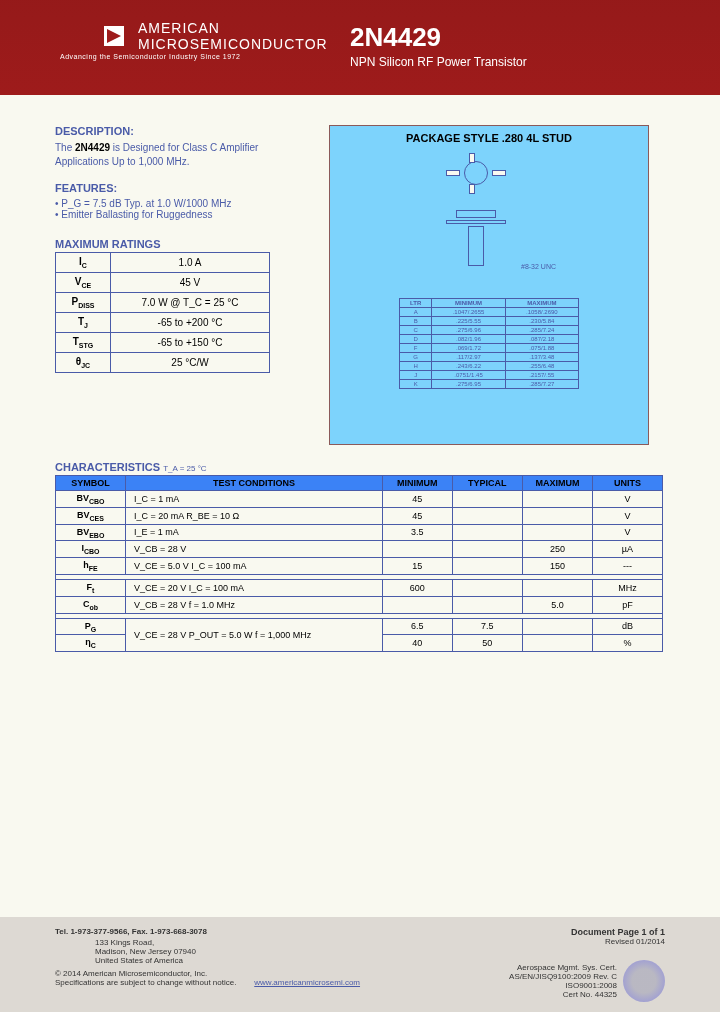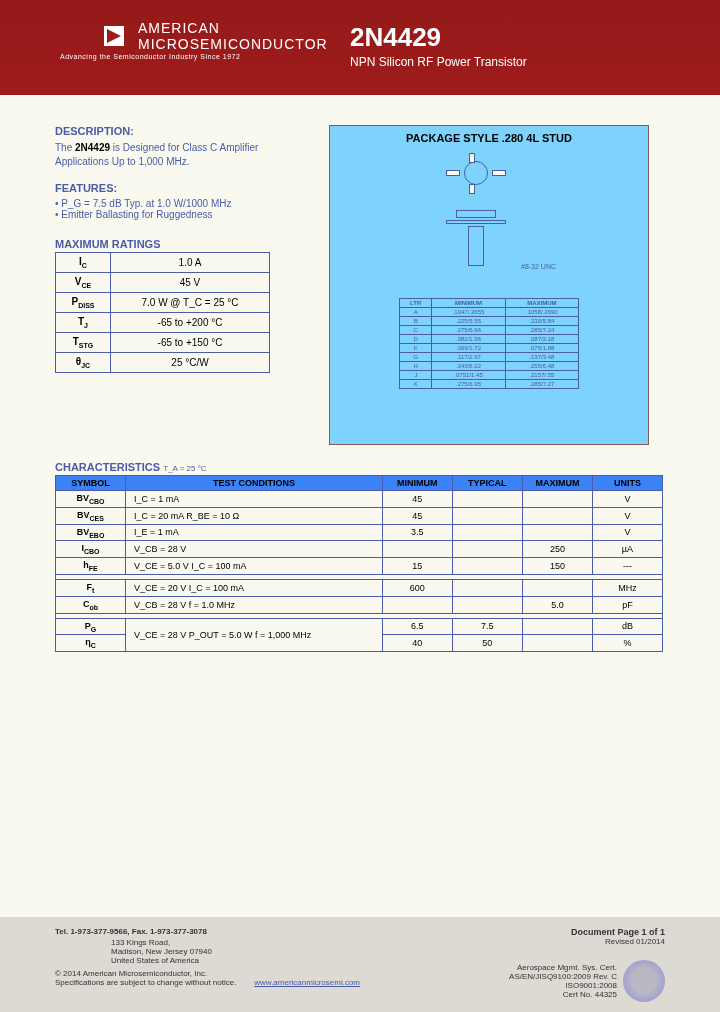--- a/index.html
+++ b/index.html
@@ -288,22 +288,22 @@
           <td class="num"></td>
           <td class="num">%</td>
         </tr>
   </tbody>
     </table>
 </div>
 
 <div class="footer">
   <div class="footer-flex">
     <div class="left">
-      <div style="font-weight:bold">Tel. 1-973-377-9566,  Fax. 1-973-377-3078</div>
-      <div style="margin-left:56px;margin-top:2px">
+      <div style="font-weight:bold">Tel. 1-973-377-9566,  Fax. 1-973-668-3078</div>
+      <div style="margin-left:40px;margin-top:2px">
         <div>133 Kings Road,</div>
         <div>Madison, New Jersey  07940</div>
         <div>United States of America</div>
       </div>
       <div style="margin-top:4px">
         <span style="font-weight:normal">© 2014 American Microsemiconductor, Inc.</span><br>
         <span>Specifications are subject to change without notice.</span>
         &nbsp;&nbsp;&nbsp;&nbsp;&nbsp;&nbsp;
         <a href="#">www.americanmicrosemi.com</a>
       </div>

